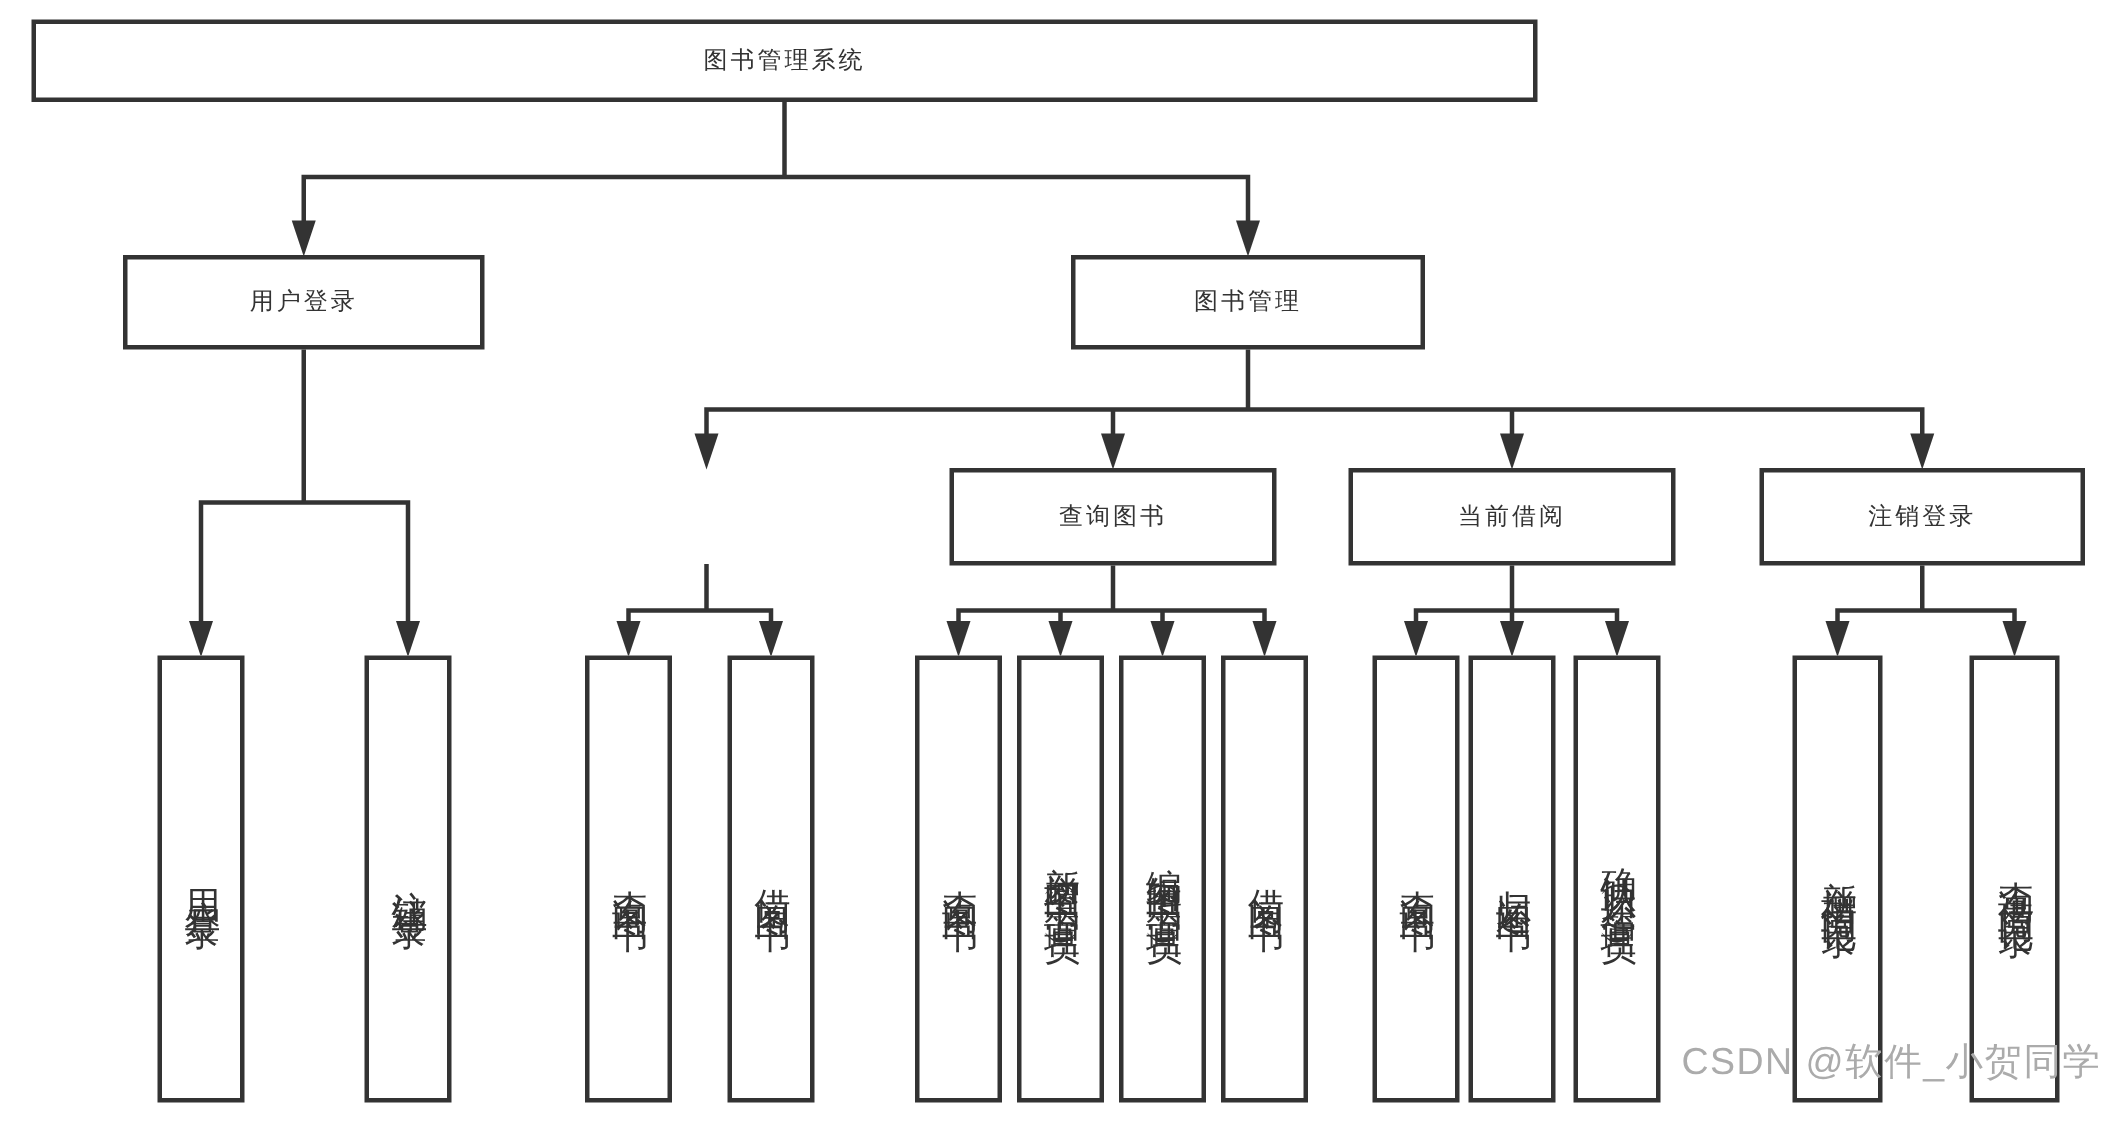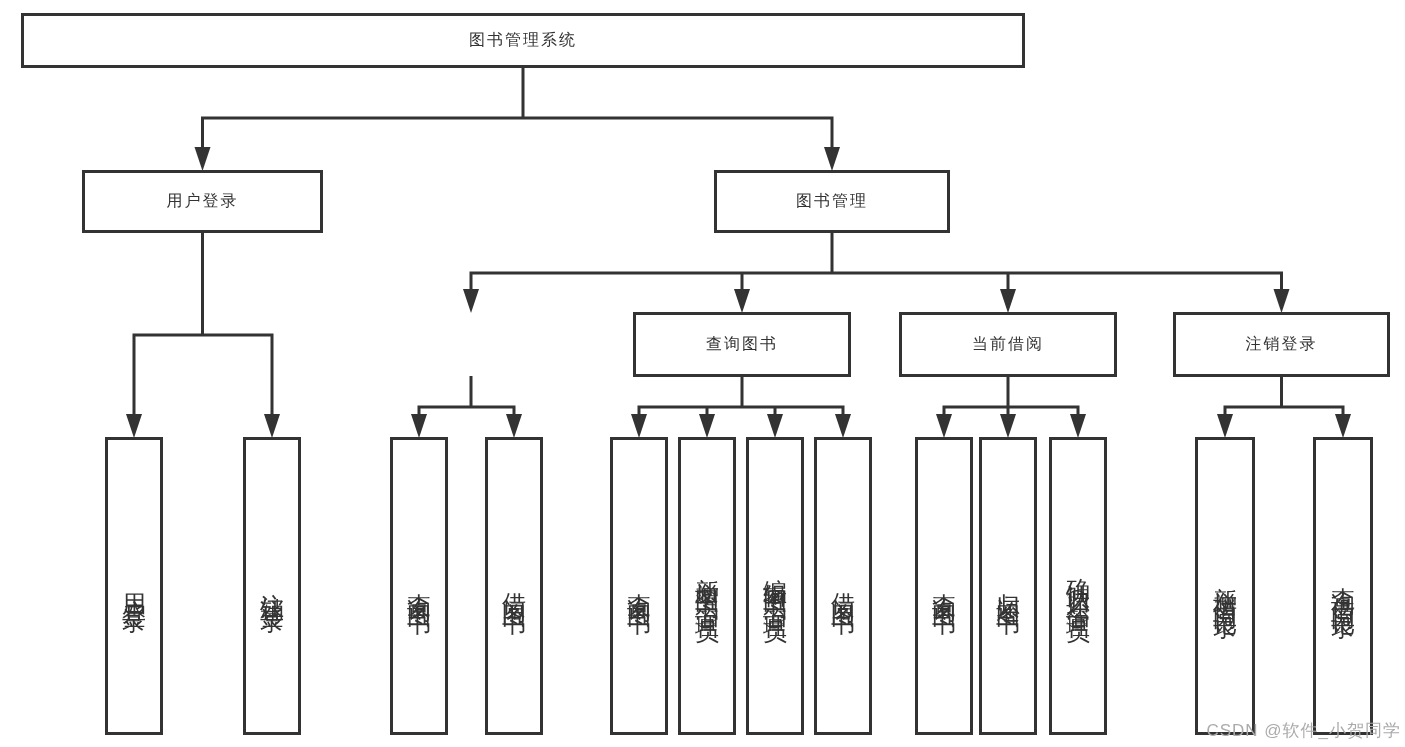--- a/index.html
+++ b/index.html
@@ -35,24 +35,24 @@
   .node.v > span {
     writing-mode: vertical-rl;
     text-orientation: mixed;
     font-size: 24px;
     letter-spacing: 6px;
     line-height: 1;
   }
   #watermark {
     position: absolute;
     right: 4px;
-    bottom: 5px;
+    bottom: 23px;
     z-index: 3;
     color: var(--watermark, #ababab);
-    font-size: 17px;
+    font-size: 25px;
     letter-spacing: 1px;
     white-space: nowrap;
   }
 </style>
 </head>
 <body>
 
 <div id="stage" style="--bg: #ffffff; --box-border: #333333; --box-fill: #ffffff; --text: #333333; --watermark: #ababab;">
     <svg id="edges" width="1405" height="747">
       <path d="M523 67V118 M201 118H833.5 M202.5 118V151 M832 118V151 M202.5 232V335 M132.5 335H273.5 M134 335V418 M272 335V418 M832 232V273 M469.5 273H1283 M471 273V293 M742 273V293 M1008 273V293 M1281.5 273V293 M471 376V407 M417.5 407H515.5 M419 407V418 M514 407V418 M742 376V407 M637.5 407H844.5 M639 407V418 M707 407V418 M775 407V418 M843 407V418 M1008 376V407 M942.5 407H1079.5 M944 407V418 M1008 407V418 M1078 407V418 M1281.5 376V407 M1223.5 407H1344.5 M1225 407V418 M1343 407V418 " stroke="#333333" stroke-width="3" fill="none"></path>

